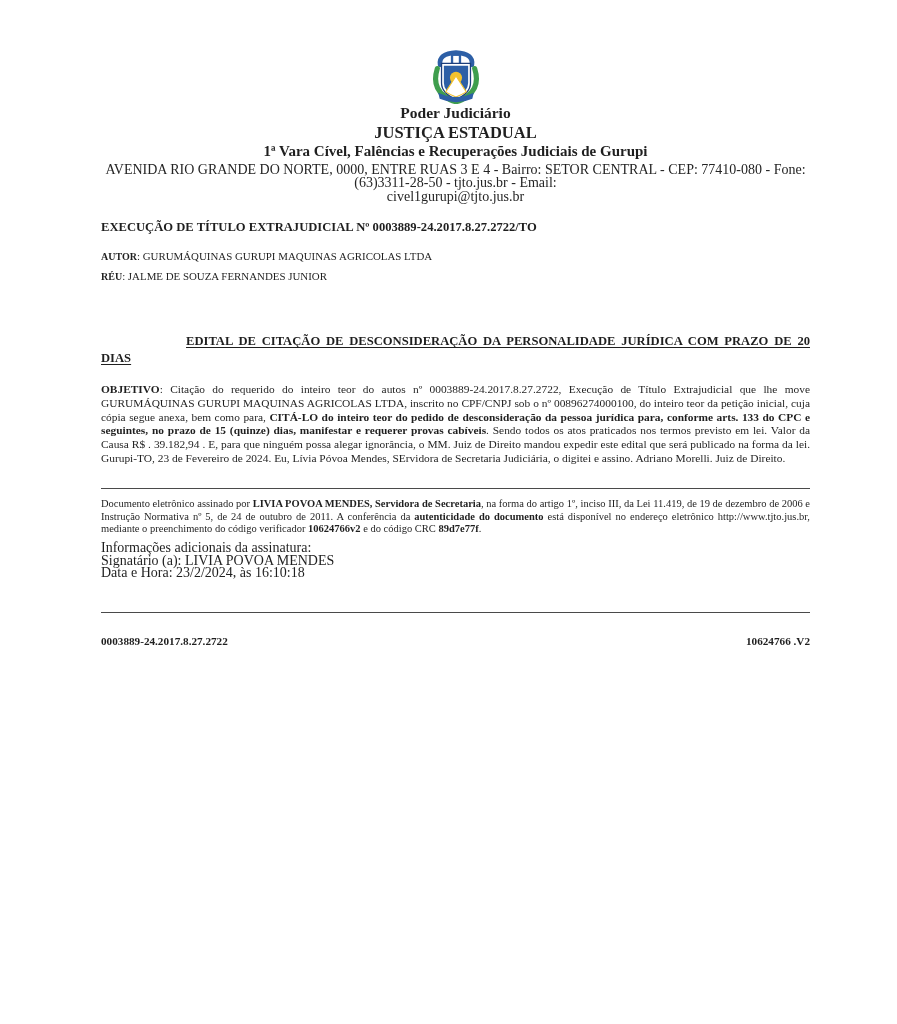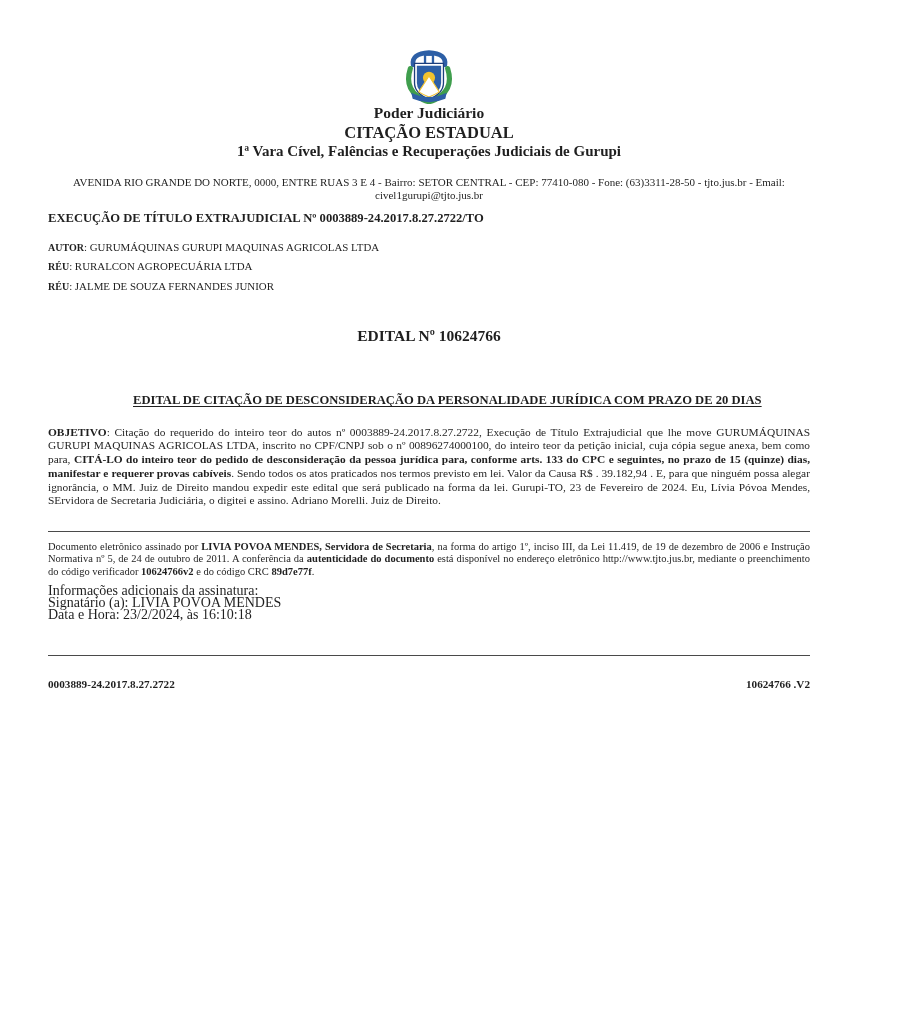--- a/index.html
+++ b/index.html
@@ -11,32 +11,32 @@
   }
   .page {
     position: relative;
     width: 897px;
     height: 1024px;
     margin: 0 auto;
     background: #ffffff;
     overflow: hidden;
   }
   .content {
-    padding: 48px 87px 0 48px; 
+    padding: 48px 87px 0 101px; 
   }
   
   .letterhead { text-align: center; }
   .logo { display: block; margin: 0 auto; width: 56px; height: 56px; }
   .h-line1 { font-weight: bold; font-size: 15.5px; line-height: 18.5px; }
   .h-line2 { font-weight: bold; font-size: 16.5px; line-height: 19px; }
   .h-line3 { font-weight: bold; font-size: 15.5px; line-height: 19px; }
   .h-line4 { font-weight: bold; font-size: 15px;   line-height: 19px; }
-  .address { margin-top: 15px; font-size: 11px; line-height: 13.5px; color: #242424; }
+  .address { margin-top: 2px; font-size: 14px; line-height: 13.5px; color: #242424; }
   
-  .case-title { margin-top: 8px; font-weight: bold; font-size: 12.6px; }
+  .case-title { margin-top: 17px; font-weight: bold; font-size: 12.6px; }
   .parties { margin-top: 12px; }
   .party-line { font-size: 10.9px; line-height: 18.6px; }
   .party-line b { font-size: 10px; }
   
   .edital-number { margin-top: 31px; text-align: center; font-weight: bold; font-size: 15.5px; }
   .edital-heading {
     margin-top: 47px;
     font-weight: bold;
     font-size: 12.6px;
     line-height: 16.5px;
@@ -89,36 +89,34 @@
 
         <path d="M14.5 15.5 h31 v21 q0 11 -15.5 17.5 q-15.5 -6.5 -15.5 -17.5 z" fill="#ffffff" stroke="#1d3f7c" stroke-width="1.4"></path>
         <path d="M17 18 h26 v18.5 q0 9.5 -13 15 q-13 -5.5 -13 -15 z" fill="#2d5fa6"></path>
 
         <circle cx="30" cy="31" r="6.5" fill="#f2c22e"></circle>
         <path d="M19 46 L30 29 L41 46 q-5.5 3.5 -11 5.5 q-5.5 -2 -11 -5.5 z" fill="#ffffff" stroke="#f2c22e" stroke-width="1.2"></path>
 
         <path d="M11 47 Q30 56 49 47 L47.5 53.5 Q30 61 12.5 53.5 z" fill="#2d5fa6"></path>
       </svg>
       <div class="h-line1">Poder Judiciário</div>
-      <div class="h-line2">CITAÇÃO ESTADUAL</div>
+      <div class="h-line2">JUSTIÇA ESTADUAL</div>
       <div class="h-line4">1ª Vara Cível, Falências e Recuperações Judiciais de Gurupi</div>
       <div class="address">
         <div>AVENIDA RIO GRANDE DO NORTE, 0000, ENTRE RUAS 3 E 4 - Bairro: SETOR CENTRAL - CEP: 77410-080 - Fone: (63)3311-28-50 - tjto.jus.br - Email:</div>
         <div>civel1gurupi@tjto.jus.br</div>
       </div>
     </div>
 
     <div class="case-title">EXECUÇÃO DE TÍTULO EXTRAJUDICIAL Nº 0003889-24.2017.8.27.2722/TO</div>
     <div class="parties">
       <div class="party-line"><b>AUTOR</b><span>: GURUMÁQUINAS GURUPI MAQUINAS AGRICOLAS LTDA</span></div>
-      <div class="party-line"><b>RÉU</b><span>: RURALCON AGROPECUÁRIA LTDA</span></div>
       <div class="party-line"><b>RÉU</b><span>: JALME DE SOUZA FERNANDES JUNIOR</span></div>
     </div>
 
-    <div class="edital-number">EDITAL Nº 10624766</div>
     <div class="edital-heading">EDITAL DE CITAÇÃO DE DESCONSIDERAÇÃO DA PERSONALIDADE JURÍDICA COM PRAZO DE 20 DIAS</div>
     <p class="objetivo"><b>OBJETIVO</b><span>: Citação do requerido do inteiro teor do autos nº 0003889-24.2017.8.27.2722, Execução de Título Extrajudicial que lhe move GURUMÁQUINAS GURUPI MAQUINAS AGRICOLAS LTDA, inscrito no CPF/CNPJ sob o nº 00896274000100, do inteiro teor da petição inicial, cuja cópia segue anexa, bem como para, </span><b>CITÁ-LO do inteiro teor do pedido de desconsideração da pessoa jurídica para, conforme arts. 133 do CPC e seguintes, no prazo de 15 (quinze) dias, manifestar e requerer provas cabíveis</b><span>. Sendo todos os atos praticados nos termos previsto em lei. Valor da Causa R$ . 39.182,94 . E, para que ninguém possa alegar ignorância, o MM. Juiz de Direito mandou expedir este edital que será publicado na forma da lei. Gurupi-TO, 23 de Fevereiro de 2024. Eu, Lívia Póvoa Mendes, SErvidora de Secretaria Judiciária, o digitei e assino. Adriano Morelli. Juiz de Direito.</span></p>
 
     <hr class="rule rule-1">
     <p class="sig-statement"><span>Documento eletrônico assinado por </span><b>LIVIA POVOA MENDES, Servidora de Secretaria</b><span>, na forma do artigo 1º, inciso III, da Lei 11.419, de 19 de dezembro de 2006 e Instrução Normativa nº 5, de 24 de outubro de 2011. A conferência da </span><b>autenticidade do documento</b><span> está disponível no endereço eletrônico http://www.tjto.jus.br, mediante o preenchimento do código verificador </span><b>10624766v2</b><span> e do código CRC </span><b>89d7e77f</b><span>.</span></p>
     <div class="sig-info">
       <div>Informações adicionais da assinatura:</div>
       <div>Signatário (a): LIVIA POVOA MENDES</div>
       <div>Data e Hora: 23/2/2024, às 16:10:18</div>
     </div>

